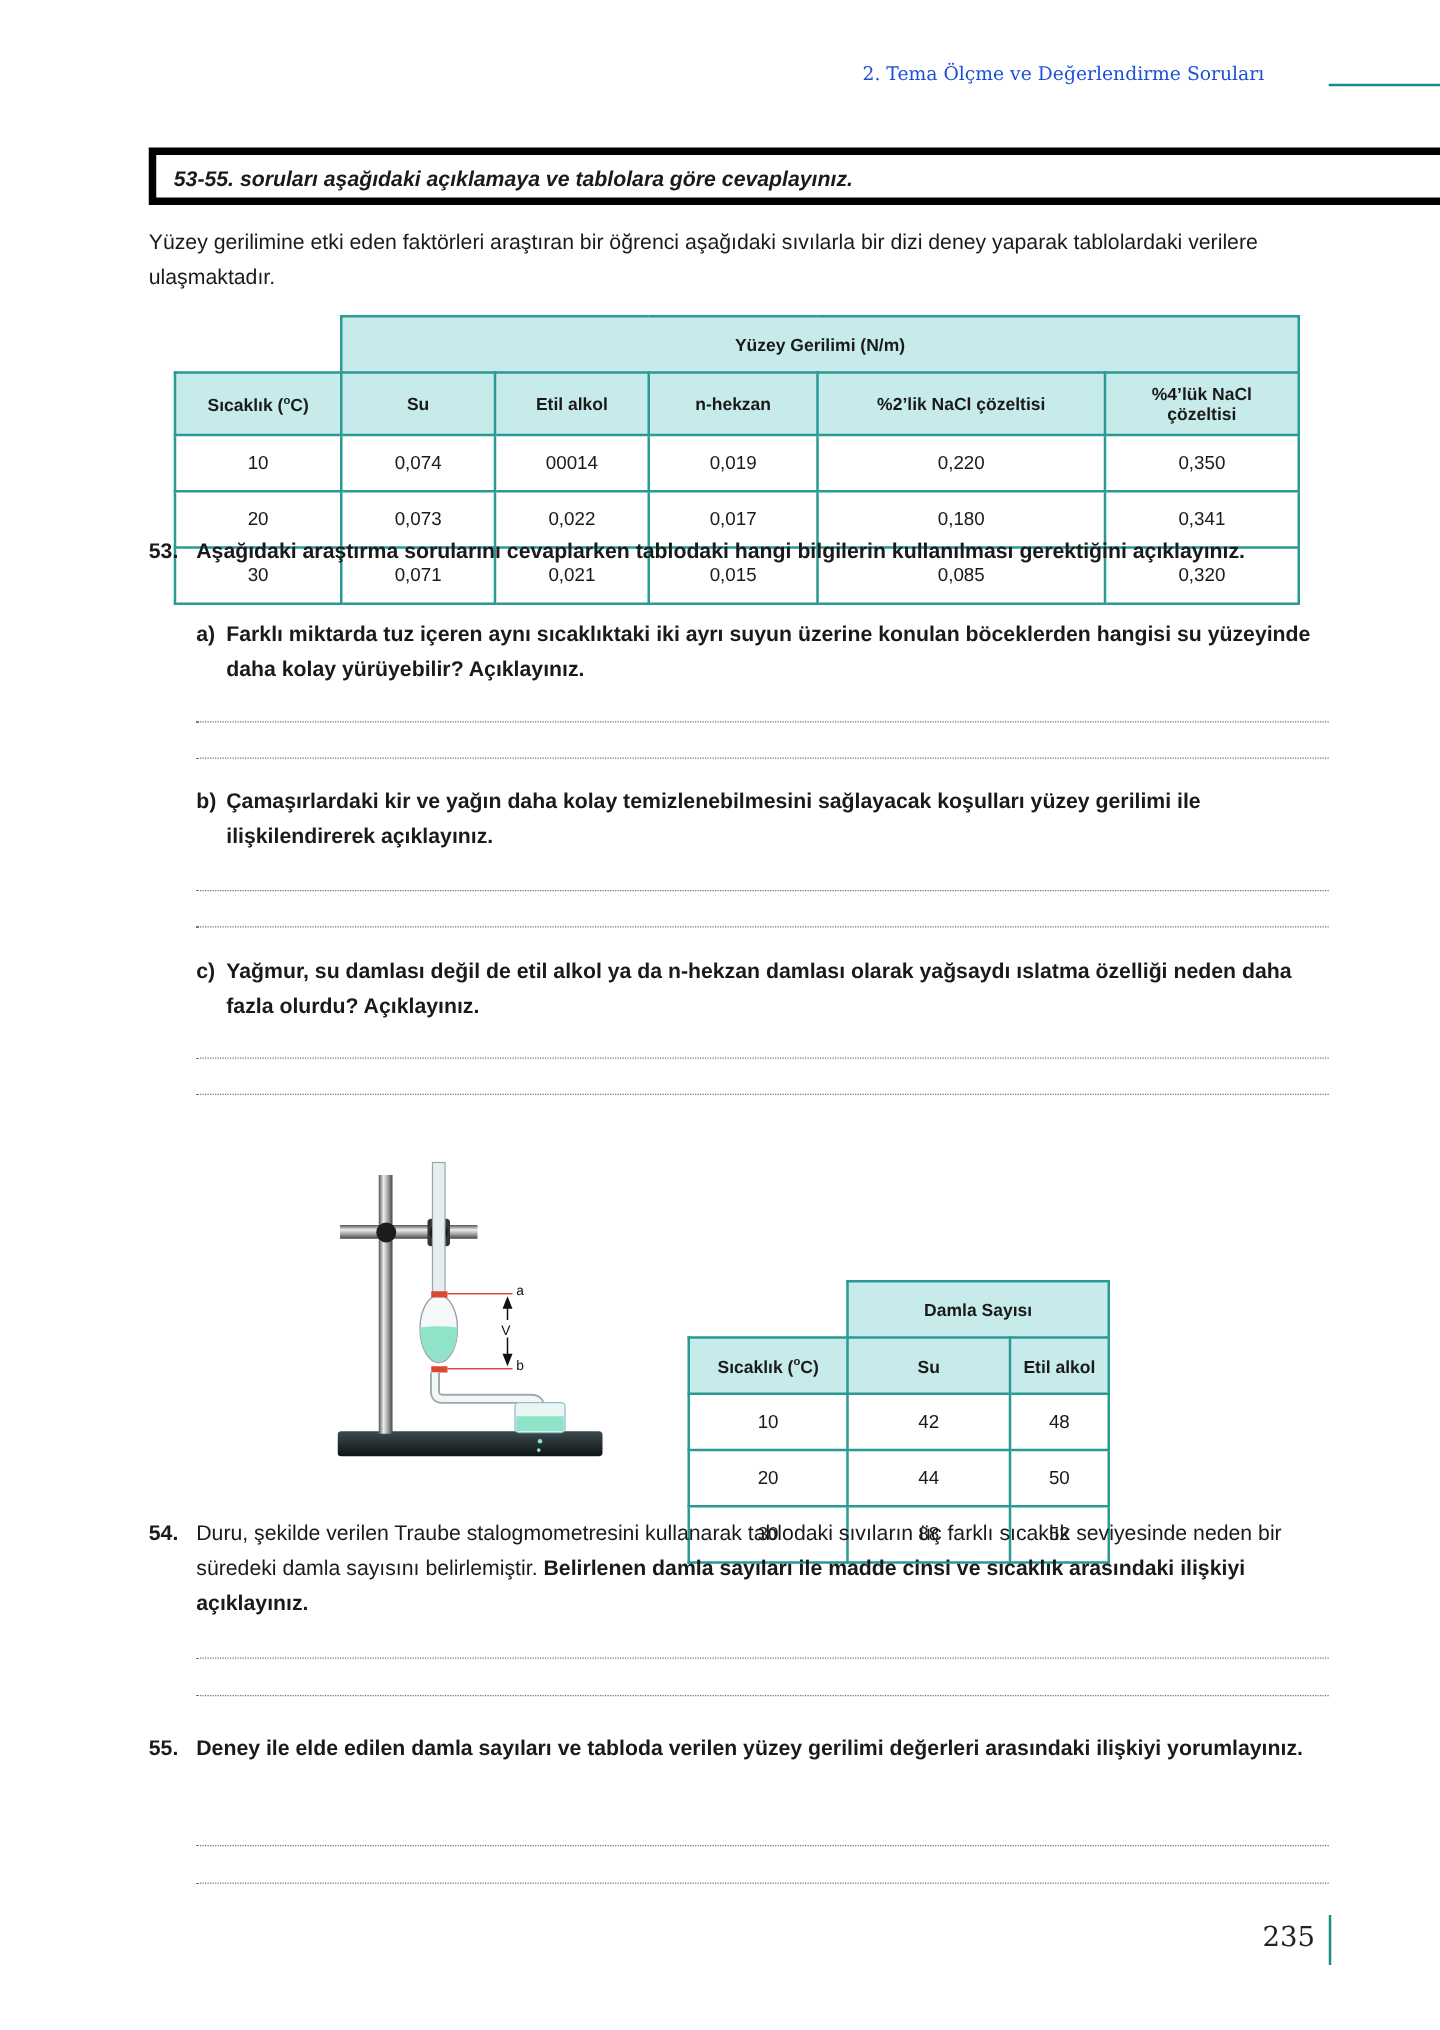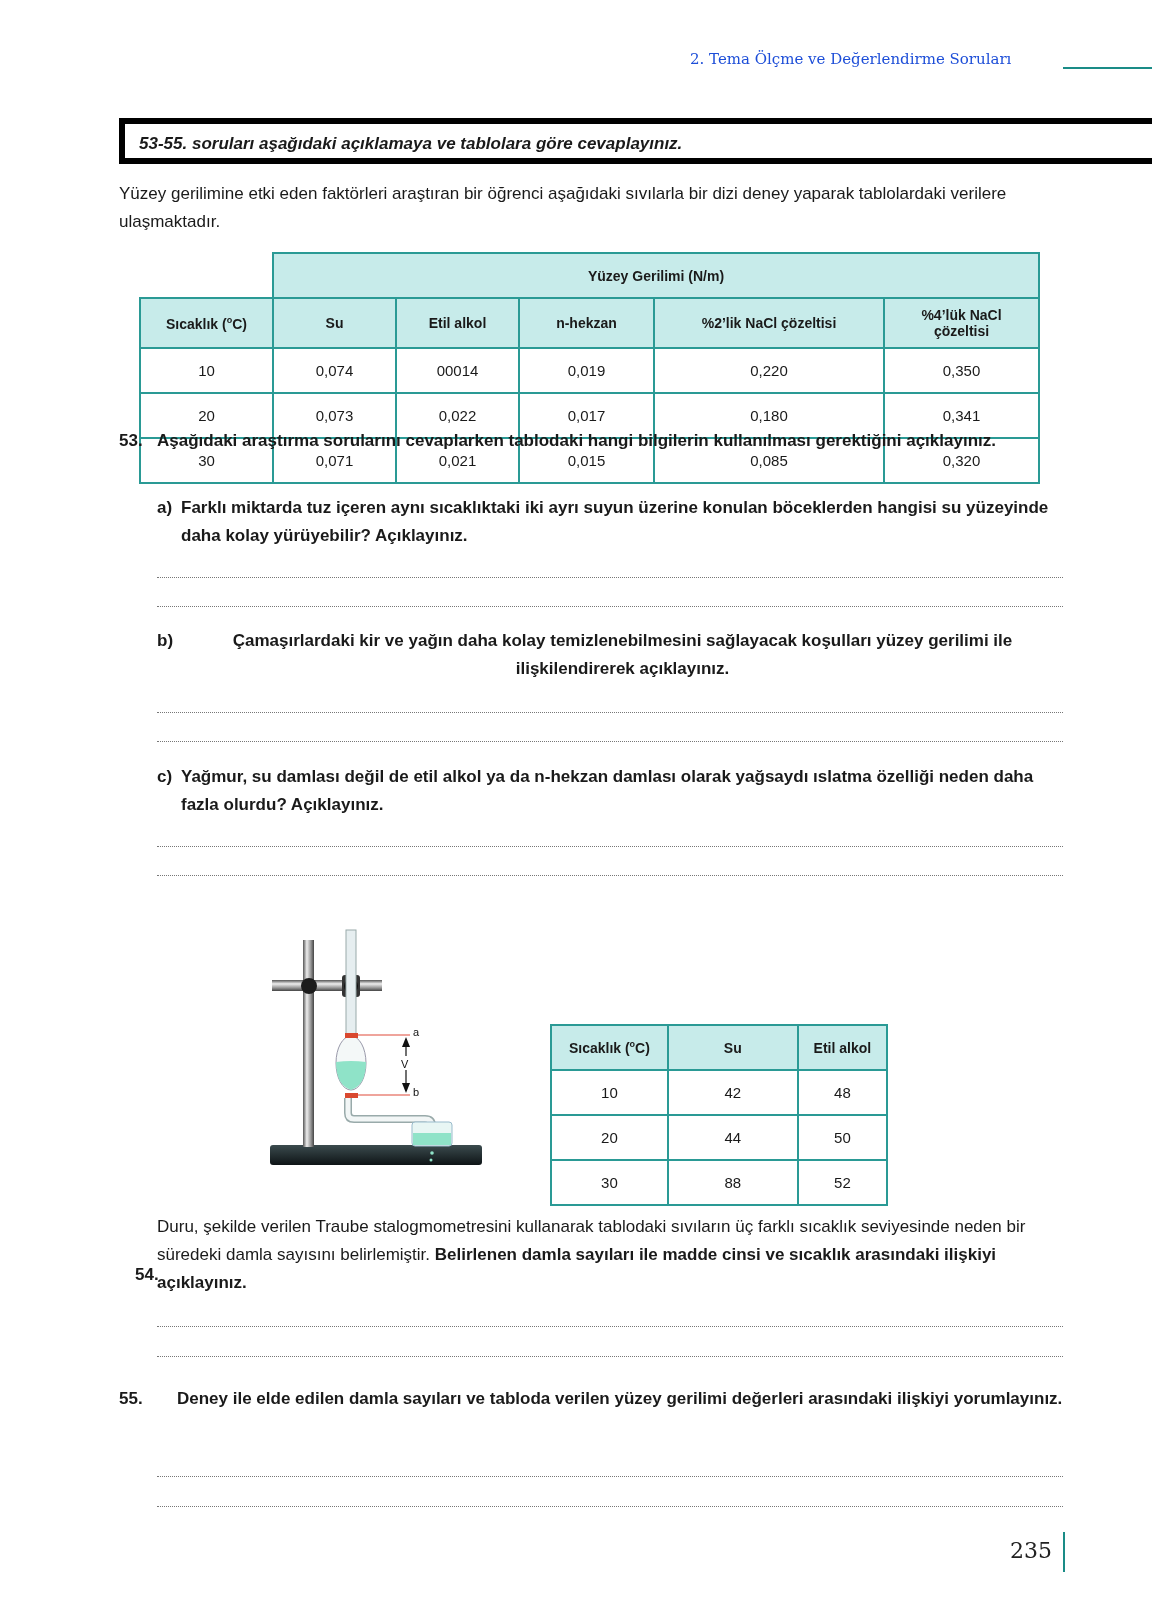--- a/index.html
+++ b/index.html
@@ -96,21 +96,21 @@
 
 <div class="abs qblock q-bold" style="left:157px; top:494px; width:907px;">
   <span style="position:absolute; left:0; top:0;">a)</span>
   <div style="margin-left:24px;">Farklı miktarda tuz içeren aynı sıcaklıktaki iki ayrı suyun üzerine konulan böceklerden hangisi su yüzeyinde daha kolay yürüyebilir? Açıklayınız.</div>
 </div>
 <div class="abs dotline" style="top:577px;"></div>
 <div class="abs dotline" style="top:606px;"></div>
 
 <div class="abs qblock q-bold" style="left:157px; top:627px; width:907px;">
   <span style="position:absolute; left:0; top:0;">b)</span>
-  <div style="margin-left:24px;text-align:center;">Çamaşırlardaki kir ve yağın daha kolay temizlenebilmesini sağlayacak koşulları yüzey gerilimi ile ilişkilendirerek açıklayınız.</div>
+  <div style="margin-left:24px;">Çamaşırlardaki kir ve yağın daha kolay temizlenebilmesini sağlayacak koşulları yüzey gerilimi ile ilişkilendirerek açıklayınız.</div>
 </div>
 <div class="abs dotline" style="top:712px;"></div>
 <div class="abs dotline" style="top:741px;"></div>
 
 <div class="abs qblock q-bold" style="left:157px; top:763px; width:907px;">
   <span style="position:absolute; left:0; top:0;">c)</span>
   <div style="margin-left:24px;">Yağmur, su damlası değil de etil alkol ya da n-hekzan damlası olarak yağsaydı ıslatma özelliği neden daha fazla olurdu? Açıklayınız.</div>
 </div>
 <div class="abs dotline" style="top:846px;"></div>
 <div class="abs dotline" style="top:875px;"></div>
@@ -167,20 +167,24 @@
 
   <circle cx="162" cy="258" r="1.8" fill="#8fe3c8"></circle>
   <circle cx="161" cy="265" r="1.5" fill="#8fe3c8"></circle>
 
   <rect x="142" y="227" width="40" height="24" rx="3" fill="#e8f6f4" stroke="#9bc" stroke-width="1"></rect>
   <rect x="143" y="238" width="38" height="12" fill="#8fe3c8"></rect>
 </svg>
 
 <table class="tbl" id="tbl2">
   <tbody>
+      <tr>
+    <td class="blank" style="width:110px"></td>
+    <th colspan="2">Damla Sayısı</th>
+  </tr>
   <tr>
     <th><span>Sıcaklık (</span><sup class="deg">o</sup><span>C)</span></th>
     <th style="width:112px">Su</th>
     <th>Etil alkol</th>
   </tr>
   <tr>
     <td>10</td>
     <td>42</td>
     <td>48</td>
   </tr>
@@ -191,27 +195,27 @@
   </tr>
   <tr>
     <td>30</td>
     <td>88</td>
     <td>52</td>
   </tr>
 </tbody>
   </table>
 
 <div class="abs qblock" style="left:119px; top:1213px; width:945px;">
-  <span class="qnum" style="position:absolute; left:16px; top:0;margin-top:48px;">54.</span>
+  <span class="qnum" style="position:absolute; left:0; top:0;">54.</span>
   <div style="margin-left:38px;"><span>Duru, şekilde verilen Traube stalogmometresini kullanarak tablodaki sıvıların üç farklı sıcaklık seviyesinde neden bir süredeki damla sayısını belirlemiştir. </span><span class="q-bold">Belirlenen damla sayıları ile madde cinsi ve sıcaklık arasındaki ilişkiyi açıklayınız.</span></div>
 </div>
 <div class="abs dotline" style="top:1326px;"></div>
 <div class="abs dotline" style="top:1356px;"></div>
 
 <div class="abs qblock q-bold" style="left:119px; top:1385px; width:945px;">
   <span style="position:absolute; left:0; top:0;">55.</span>
-  <div style="margin-left:58px;">Deney ile elde edilen damla sayıları ve tabloda verilen yüzey gerilimi değerleri arasındaki ilişkiyi yorumlayınız.</div>
+  <div style="margin-left:38px;">Deney ile elde edilen damla sayıları ve tabloda verilen yüzey gerilimi değerleri arasındaki ilişkiyi yorumlayınız.</div>
 </div>
 <div class="abs dotline" style="top:1476px;"></div>
 <div class="abs dotline" style="top:1506px;"></div>
 
 <div class="abs page-num">235</div>
 <div class="abs page-bar"></div>
 
 </body></html>

